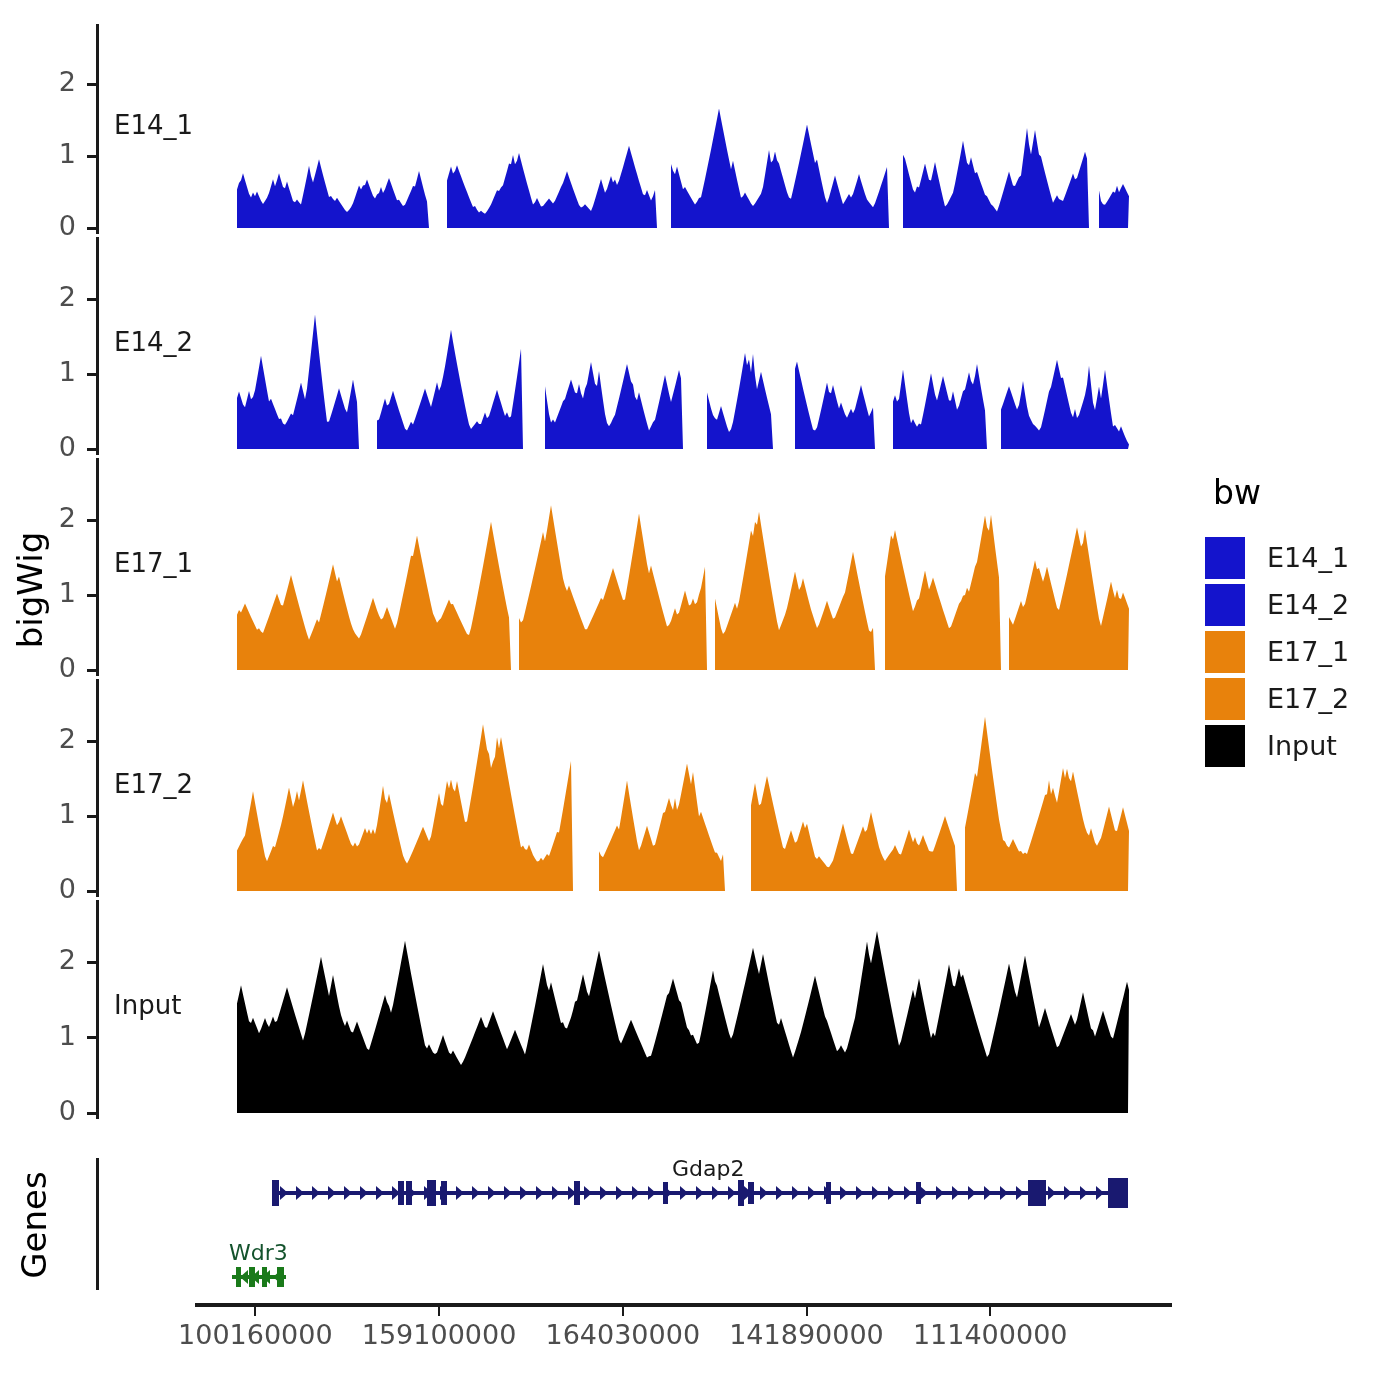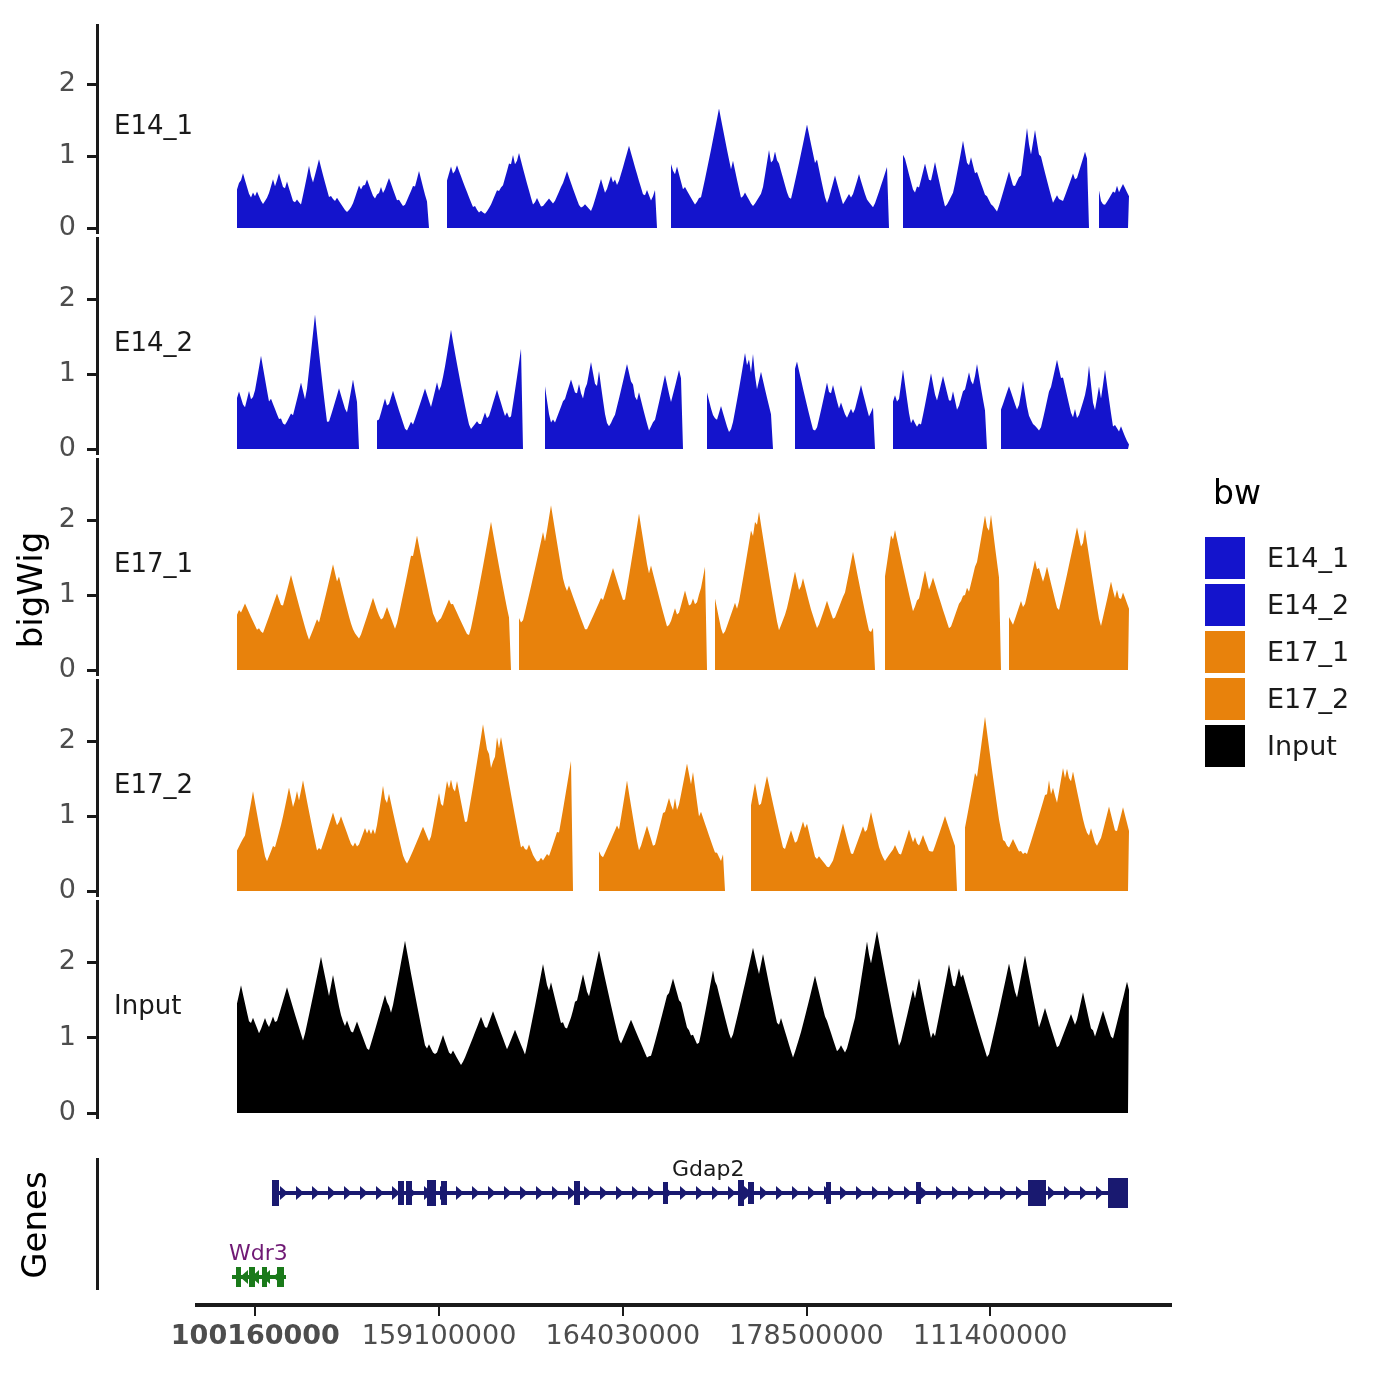--- a/index.html
+++ b/index.html
@@ -42,21 +42,21 @@
   
   #legend{position:absolute;left:1205px;top:425px;width:169px;margin-top:48px;}
   #legend-title{font-size:33px;color:#000;margin:0 0 22px 8px;}
   .legend-row{display:flex;align-items:center;height:47px;}
   .legend-swatch{width:40px;height:42px;flex:0 0 40px;}
   .legend-label{font-size:27px;color:#1a1a1a;margin-left:22px;white-space:nowrap;}
 
   
   .gene-label{position:absolute;font-size:22px;white-space:nowrap;}
   #gdap2-label{color:#1a1a1a;}
-  #wdr3-label{color:#701a75;}
+  #wdr3-label{color:#14532d;}
 </style>
 </head>
 <body>
 
 <div id="root">
 
   <div class="axis-title" id="bigwig-title">bigWig</div>
   <div class="axis-title" id="genes-title">Genes</div>
 
   <div id="panels">
@@ -211,27 +211,27 @@
           <rect x="277" y="1267" width="7" height="20" fill="#1a7a1a"></rect>
         </g>
       </svg>
       <div class="gene-label" id="gdap2-label" style="left: 672px; top: 1156px;">Gdap2</div>
       <div class="gene-label" id="wdr3-label" style="left: 229px; top: 1240px;">Wdr3</div>
     </div>
 
   <div id="xaxis-line" style="left: 195px; top: 1303px; width: 977px;"></div>
   <div id="xticks">
       <div class="xtick" style="left: 254.371px; top: 1307px;"></div>
-      <div class="xtick-label" style="left: 145.371px; width: 220px; top: 1319px; font-weight: bold;">100160000</div>
+      <div class="xtick-label" style="left: 145.371px; width: 220px; top: 1319px;">100160000</div>
       <div class="xtick" style="left: 438.082px; top: 1307px;"></div>
       <div class="xtick-label" style="left: 329.082px; width: 220px; top: 1319px;">159100000</div>
       <div class="xtick" style="left: 621.794px; top: 1307px;"></div>
       <div class="xtick-label" style="left: 512.794px; width: 220px; top: 1319px;">164030000</div>
       <div class="xtick" style="left: 805.505px; top: 1307px;"></div>
-      <div class="xtick-label" style="left: 696.505px; width: 220px; top: 1319px;">178500000</div>
+      <div class="xtick-label" style="left: 696.505px; width: 220px; top: 1319px;">141890000</div>
       <div class="xtick" style="left: 989.216px; top: 1307px;"></div>
       <div class="xtick-label" style="left: 880.216px; width: 220px; top: 1319px;">111400000</div>
     </div>
 
   <div id="legend">
     <div id="legend-title">bw</div>
     <div id="legend-items">
         <div class="legend-row">
           <div class="legend-swatch" style="background: rgb(20, 20, 204);"></div>
           <div class="legend-label">E14_1</div>

